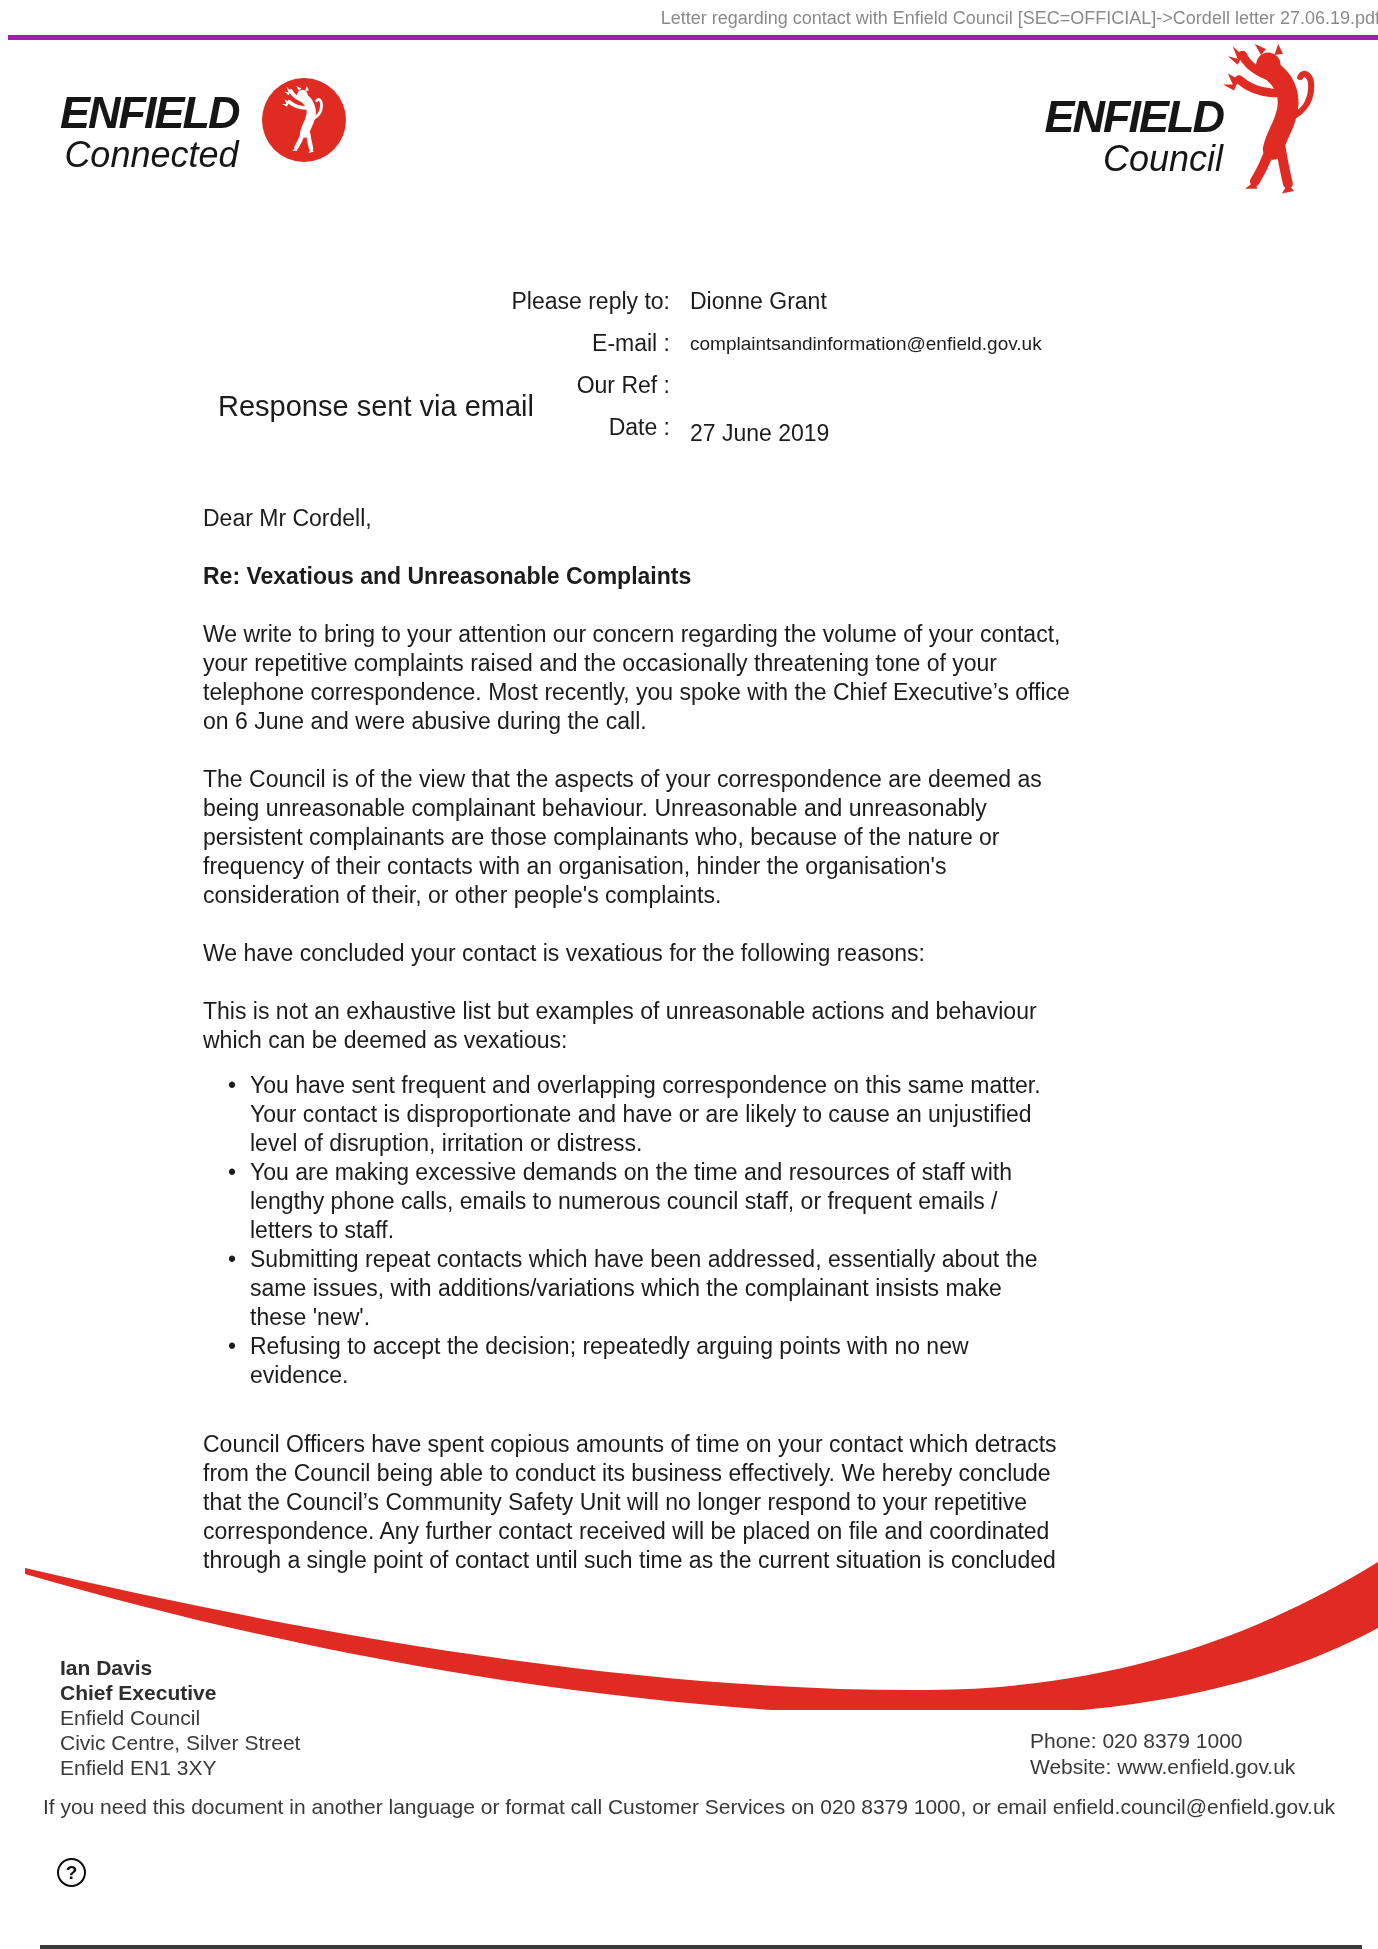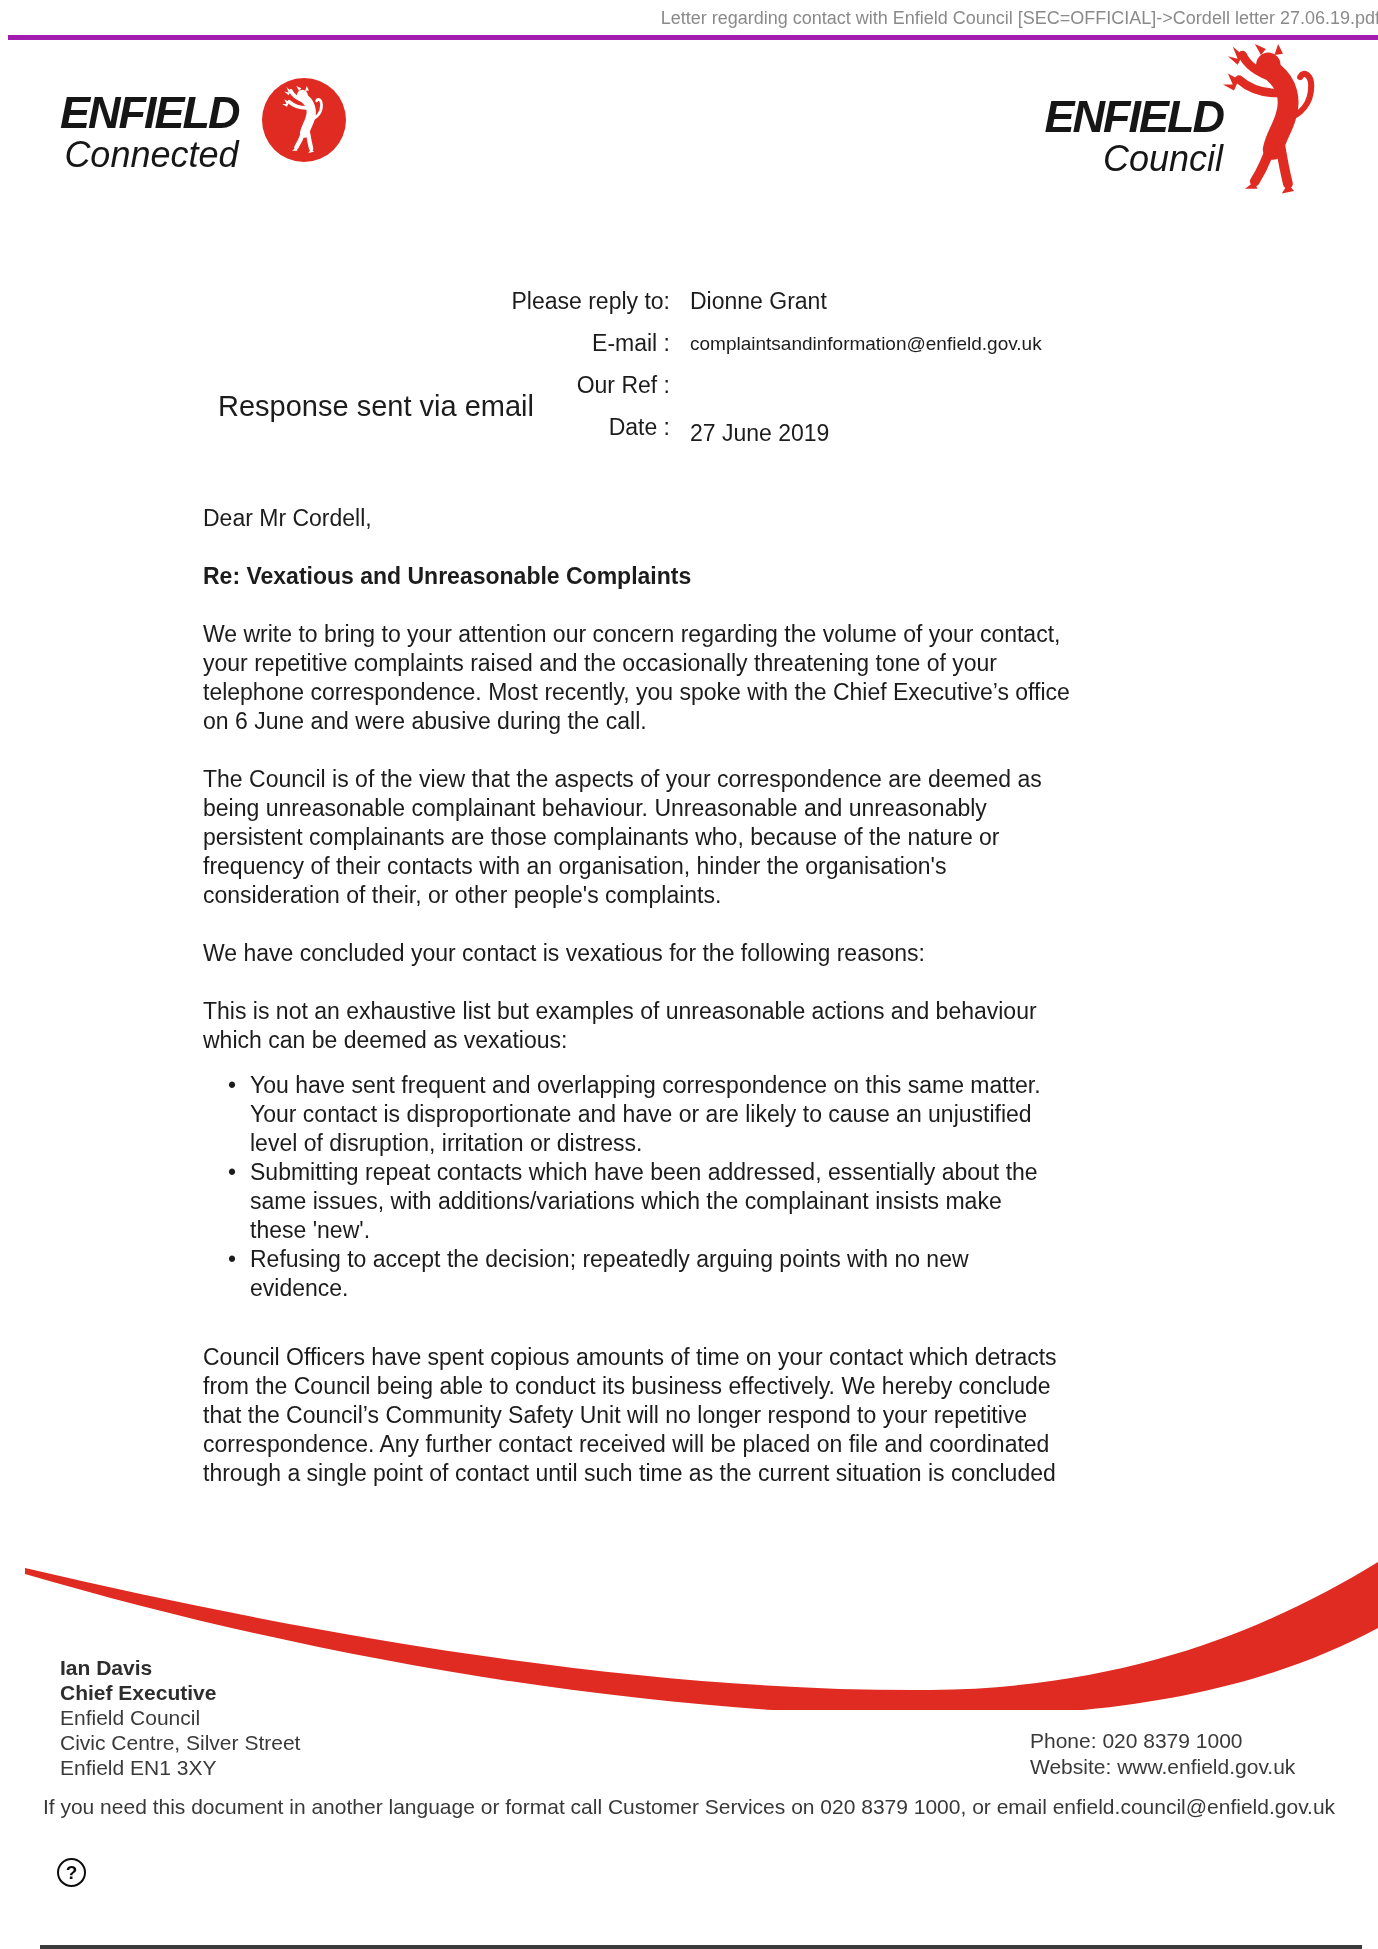--- a/index.html
+++ b/index.html
@@ -142,20 +142,23 @@
 persistent complainants are those complainants who, because of the nature or
 frequency of their contacts with an organisation, hinder the organisation's
 consideration of their, or other people's complaints.</div>
     <div class="block">We have concluded your contact is vexatious for the following reasons:</div>
     <div class="block list-intro">This is not an exhaustive list but examples of unreasonable actions and behaviour
 which can be deemed as vexatious:</div>
     <ul>
       <li>You have sent frequent and overlapping correspondence on this same matter.
 Your contact is disproportionate and have or are likely to cause an unjustified
 level of disruption, irritation or distress.</li>
+      <li>You are making excessive demands on the time and resources of staff with
+lengthy phone calls, emails to numerous council staff, or frequent emails /
+letters to staff.</li>
       <li>Submitting repeat contacts which have been addressed, essentially about the
 same issues, with additions/variations which the complainant insists make
 these 'new'.</li>
       <li>Refusing to accept the decision; repeatedly arguing points with no new
 evidence.</li>
     </ul>
     <div class="block closing">Council Officers have spent copious amounts of time on your contact which detracts
 from the Council being able to conduct its business effectively. We hereby conclude
 that the Council’s Community Safety Unit will no longer respond to your repetitive
 correspondence. Any further contact received will be placed on file and coordinated

